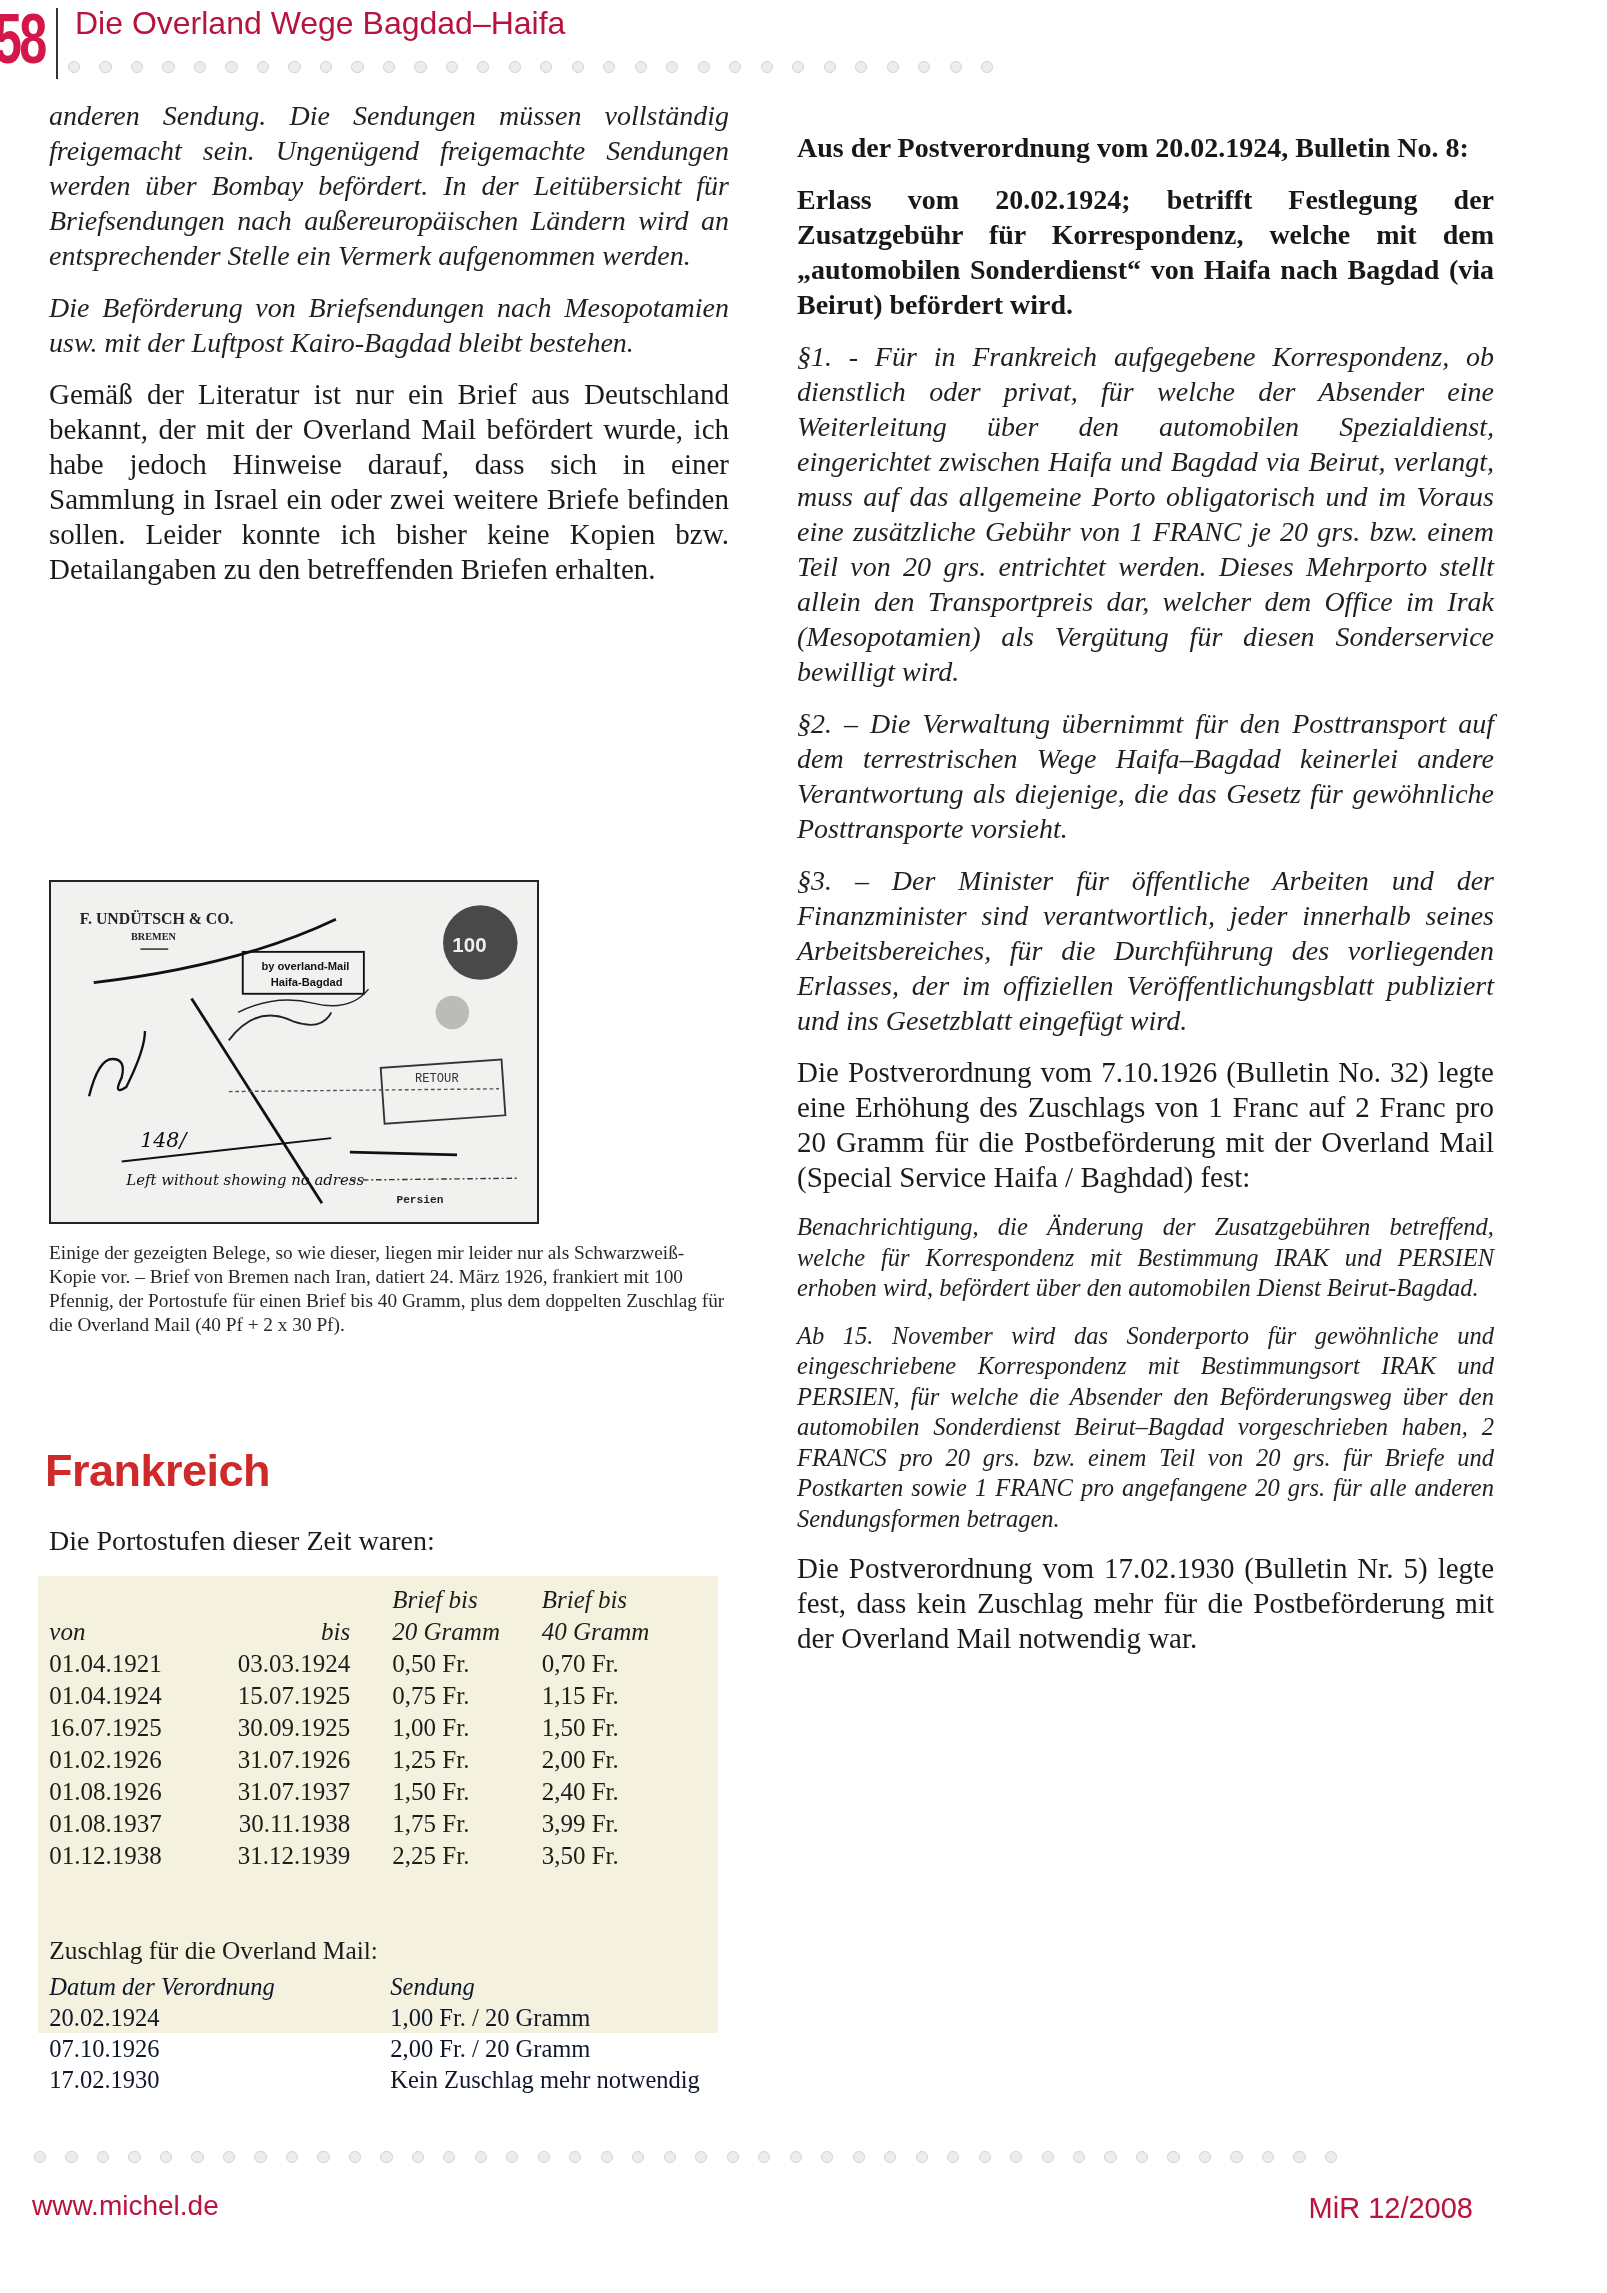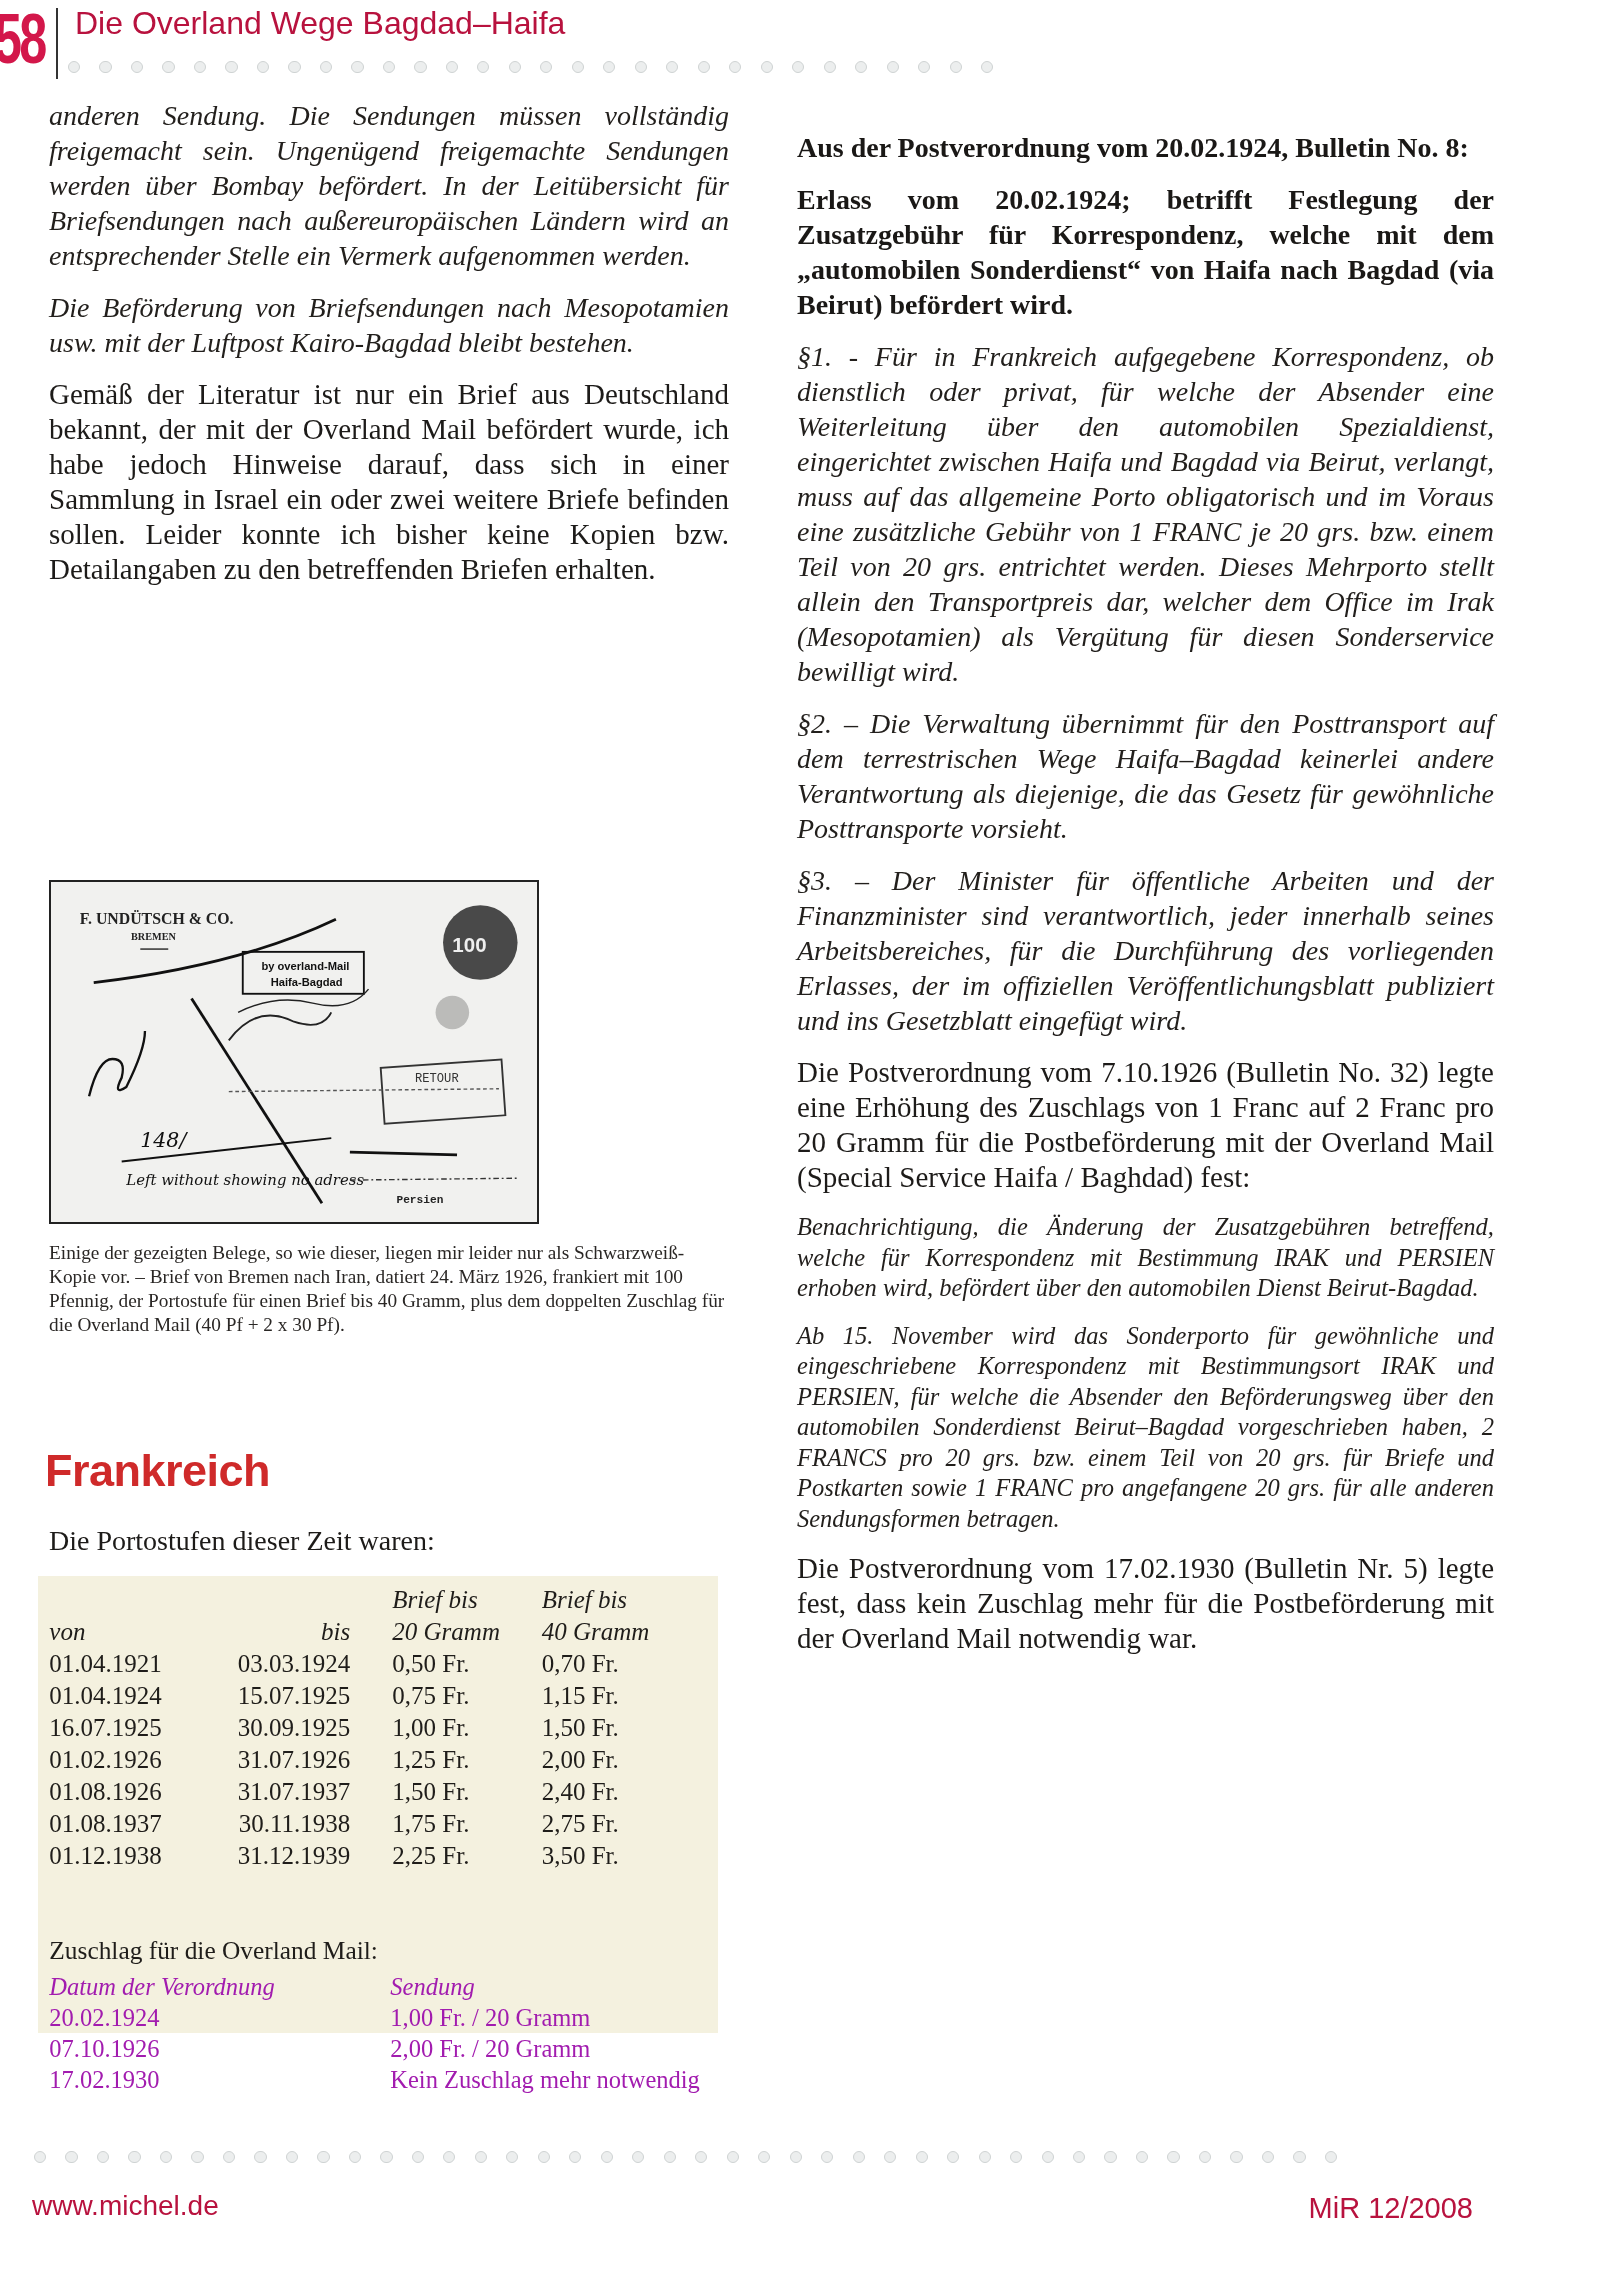--- a/index.html
+++ b/index.html
@@ -41,21 +41,21 @@
   .rate-table { position: absolute; left: 11.3px; top: 7.5px; width: 673px; border-collapse: collapse; }
   .rate-table td, .rate-table th { font-weight: normal; font-size: 25px; line-height: 32px; padding: 0; white-space: nowrap; color: #1f1d1a; }
   .rate-table th { font-style: italic; text-align: left; }
   .rate-table .c1 { width: 179px; }
   .rate-table .c2 { width: 122px; text-align: right; }
   .rate-table .c3 { width: 182px; padding-left: 42px; }
   .rate-table .c4 { padding-left: 9.4px; }
 
   .z-title { position: absolute; left: 11.3px; top: 358px; font-size: 25.4px; line-height: 32px; color: #1f1d1a; }
   .z-table { position: absolute; left: 11.3px; top: 395px; border-collapse: collapse; }
-  .z-table td, .z-table th { font-weight: normal; font-size: 24.5px; line-height: 31px; padding: 0; white-space: nowrap; color: #a21caf; text-align: left; }
+  .z-table td, .z-table th { font-weight: normal; font-size: 24.5px; line-height: 31px; padding: 0; white-space: nowrap; color: #0f172a; text-align: left; }
   .z-table th { font-style: italic; }
   .z-table .zc1 { width: 341px; }
 
   
   .footer-left { position: absolute; left: 32px; top: 2190px; font-family: Liberation Sans, sans-serif; font-size: 28px; color: #b8123e; }
   .footer-right { position: absolute; right: 134px; top: 2192px; font-family: "Liberation Sans", sans-serif; font-size: 29px; color: #b8123e; }
 </style>
 </head>
 <body>
 
@@ -178,21 +178,21 @@
         <tr>
           <td class="c1">01.08.1926</td>
           <td class="c2">31.07.1937</td>
           <td class="c3">1,50 Fr.</td>
           <td class="c4">2,40 Fr.</td>
         </tr>
         <tr>
           <td class="c1">01.08.1937</td>
           <td class="c2">30.11.1938</td>
           <td class="c3">1,75 Fr.</td>
-          <td class="c4">2,75 Fr.</td>
+          <td class="c4">3,99 Fr.</td>
         </tr>
         <tr>
           <td class="c1">01.12.1938</td>
           <td class="c2">31.12.1939</td>
           <td class="c3">2,25 Fr.</td>
           <td class="c4">3,50 Fr.</td>
         </tr>
       </tbody>
   </table>
 

